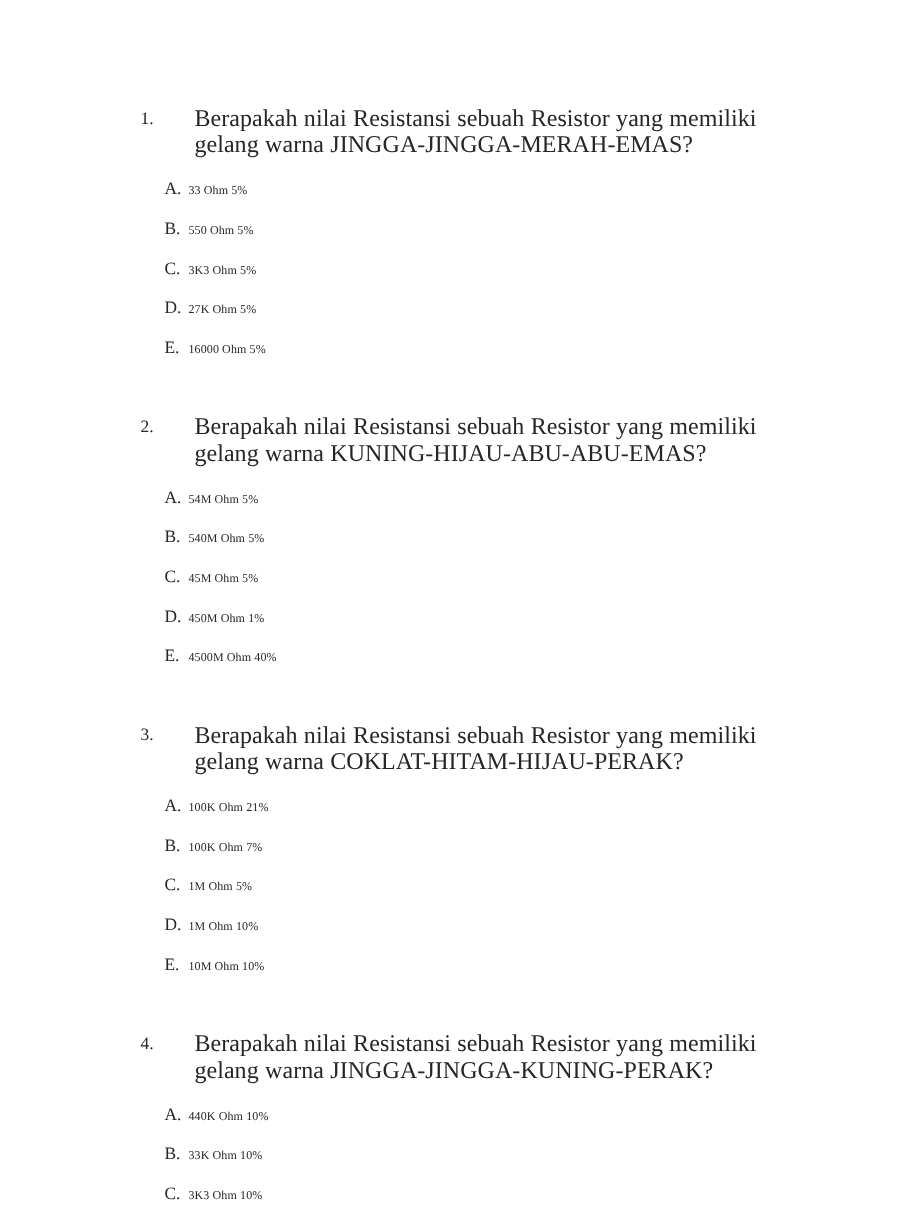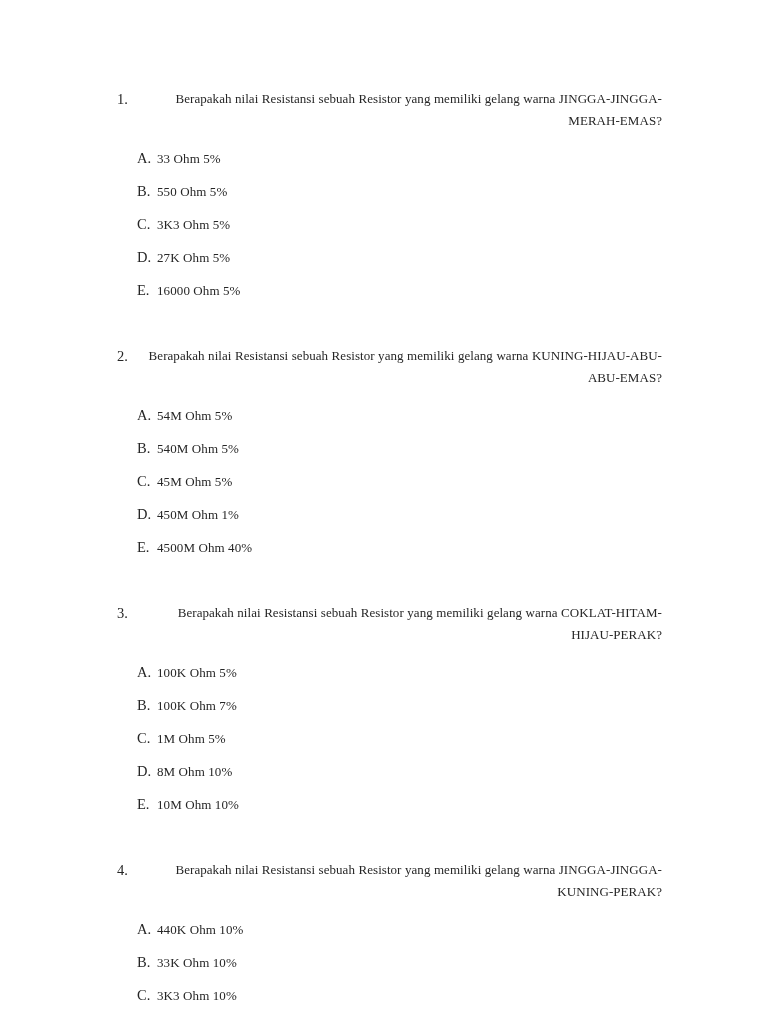--- a/index.html
+++ b/index.html
@@ -42,25 +42,26 @@
   }
   .q-number {
     position: absolute;
     left: 0;
     top: 0;
     font-size: 14.5px;
     line-height: 22px;
     letter-spacing: 0.1px;
   }
   .q-text {
-    font-size: 13px;
+    font-size: 20px;
     line-height: 22px;
-    text-align: right;
+    text-align: left;
     letter-spacing: 0.05px;
     word-spacing: 0.2px;
+    margin-left: 24px;
   }
   .options {
     margin: 0;
     padding: 0;
     list-style: none;
   }
   .option-row {
     position: relative;
     padding-left: 40px;
     height: 33px;
@@ -68,21 +69,21 @@
     font-size: 14.5px;
   }
   .opt-letter {
     position: absolute;
     left: 20px;
     top: 0;
     font-size: 14.5px;
     line-height: 20px;
   }
   .opt-text {
-    font-size: 13px;
+    font-size: 10px;
     line-height: 20px;
     letter-spacing: 0.1px;
   }
 </style>
 </head>
 <body style="color: rgb(38, 38, 38); background: rgb(255, 255, 255);">
 
 <div class="page">
   <div class="content">
       <div class="question-block">
@@ -110,24 +111,24 @@
           <li class="option-row"><span class="opt-letter">D.</span><span class="opt-text">450M Ohm 1%</span></li>
           <li class="option-row"><span class="opt-letter">E.</span><span class="opt-text">4500M Ohm 40%</span></li>
         </ul>
       </div>
       <div class="question-block">
         <div class="question-row">
           <span class="q-number">3.</span>
           <div class="q-text">Berapakah nilai Resistansi sebuah Resistor yang memiliki gelang warna COKLAT-HITAM-HIJAU-PERAK?</div>
         </div>
         <ul class="options">
-          <li class="option-row"><span class="opt-letter">A.</span><span class="opt-text">100K Ohm 5%</span></li>
+          <li class="option-row"><span class="opt-letter">A.</span><span class="opt-text">100K Ohm 21%</span></li>
           <li class="option-row"><span class="opt-letter">B.</span><span class="opt-text">100K Ohm 7%</span></li>
           <li class="option-row"><span class="opt-letter">C.</span><span class="opt-text">1M Ohm 5%</span></li>
-          <li class="option-row"><span class="opt-letter">D.</span><span class="opt-text">8M Ohm 10%</span></li>
+          <li class="option-row"><span class="opt-letter">D.</span><span class="opt-text">1M Ohm 10%</span></li>
           <li class="option-row"><span class="opt-letter">E.</span><span class="opt-text">10M Ohm 10%</span></li>
         </ul>
       </div>
       <div class="question-block">
         <div class="question-row">
           <span class="q-number">4.</span>
           <div class="q-text">Berapakah nilai Resistansi sebuah Resistor yang memiliki gelang warna JINGGA-JINGGA-KUNING-PERAK?</div>
         </div>
         <ul class="options">
           <li class="option-row"><span class="opt-letter">A.</span><span class="opt-text">440K Ohm 10%</span></li>

